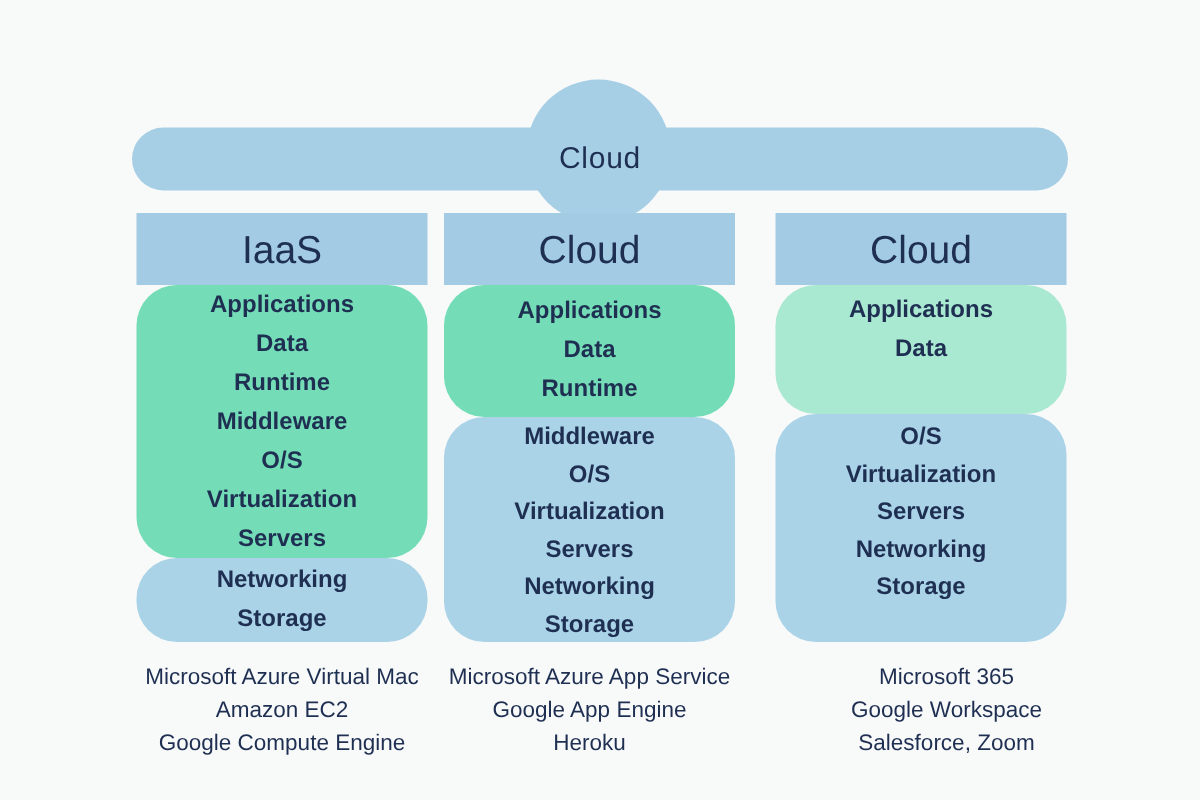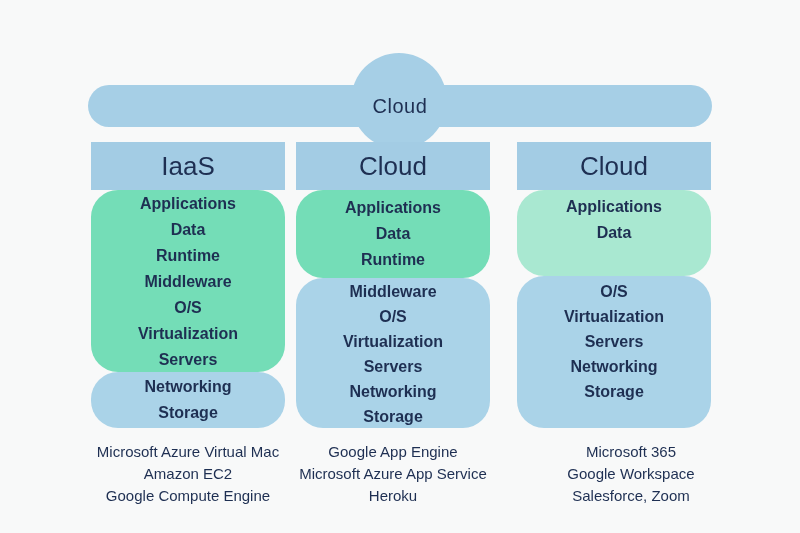--- a/index.html
+++ b/index.html
@@ -128,22 +128,22 @@
         <div class="item">Storage</div>
       </div>
   </section>
 
   <div class="examples examples-iaas">
       <div class="item">Microsoft Azure Virtual Mac</div>
       <div class="item">Amazon EC2</div>
       <div class="item">Google Compute Engine</div>
     </div>
   <div class="examples examples-paas">
+      <div class="item">Microsoft Azure App Service</div>
       <div class="item">Google App Engine</div>
-      <div class="item">Microsoft Azure App Service</div>
       <div class="item">Heroku</div>
     </div>
   <div class="examples examples-saas">
       <div class="item">Microsoft 365</div>
       <div class="item">Google Workspace</div>
       <div class="item">Salesforce, Zoom</div>
     </div>
 
 </div>
 

